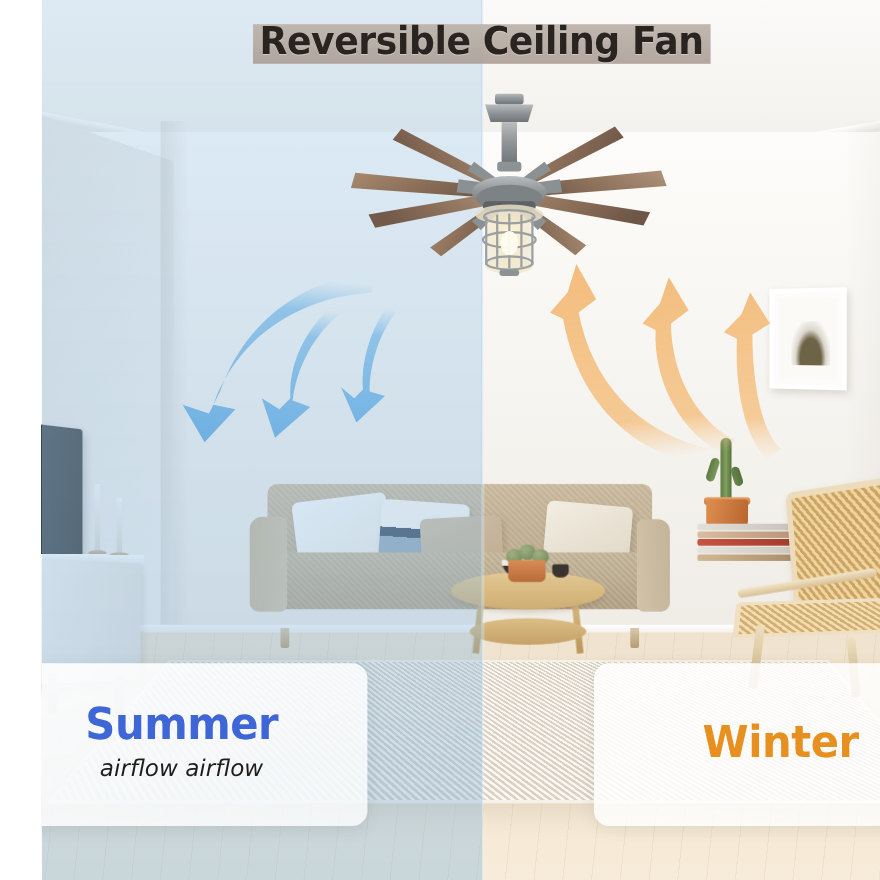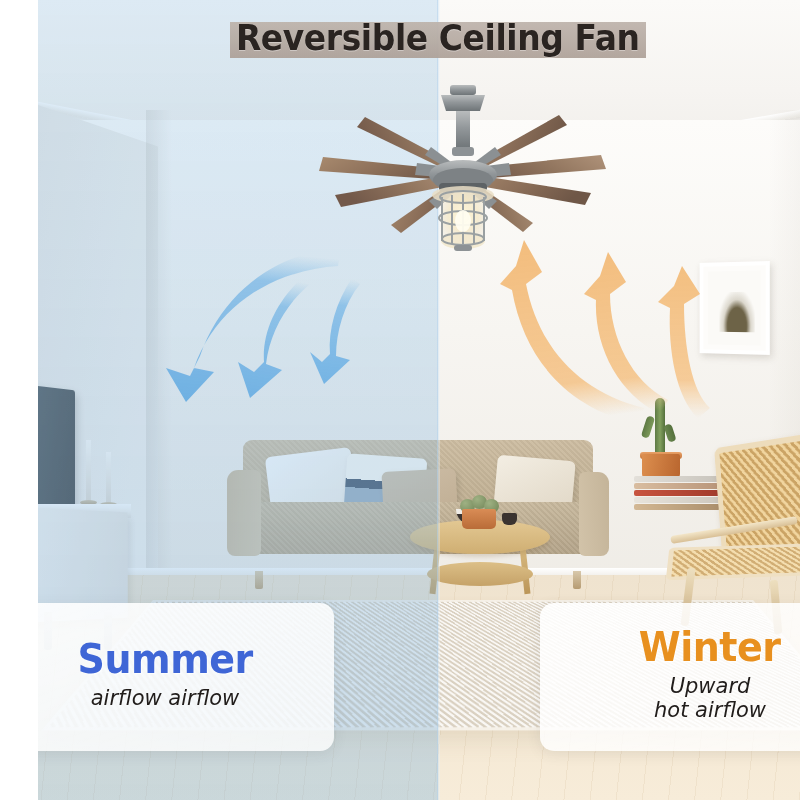--- a/index.html
+++ b/index.html
@@ -585,19 +585,15 @@
 
   <div class="card summer">
     <div class="season blue">Summer</div>
     <div class="sub">
       <div>airflow airflow</div>
     </div>
   </div>
 
   <div class="card winter">
     <div class="season orange">Winter</div>
-    <div class="sub">
-      <div>Upward</div>
-      <div>hot airflow</div>
-    </div>
   </div>
 
 </div>
 
 </body></html>

